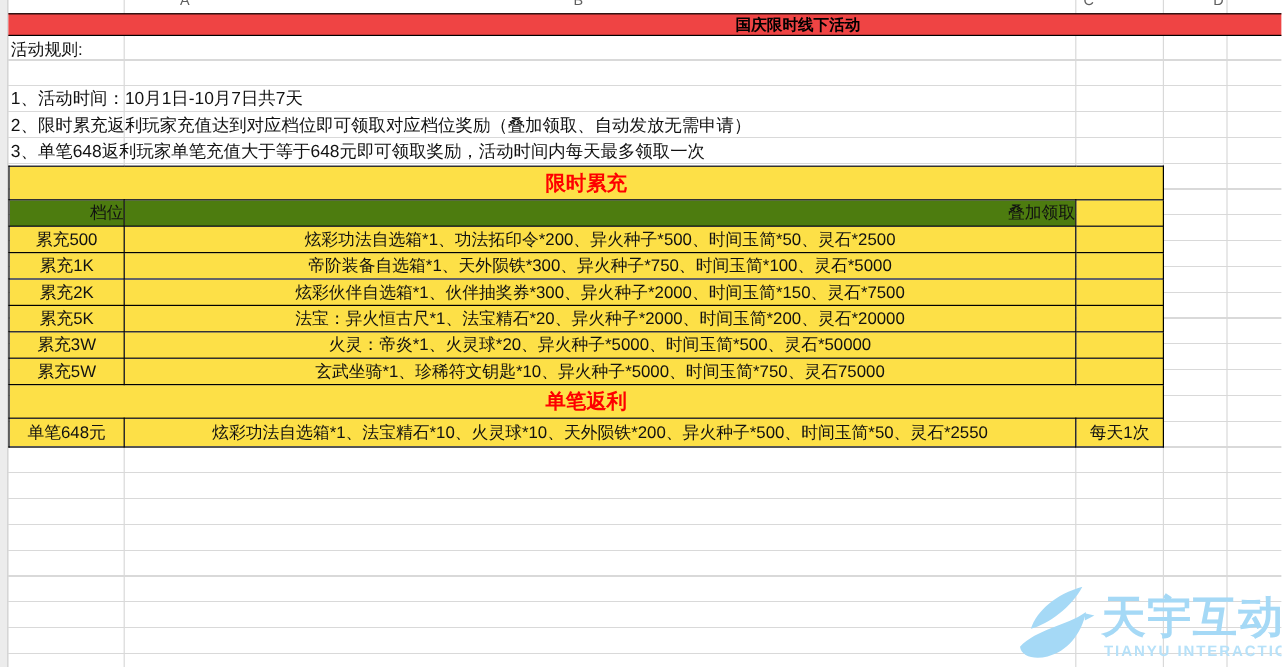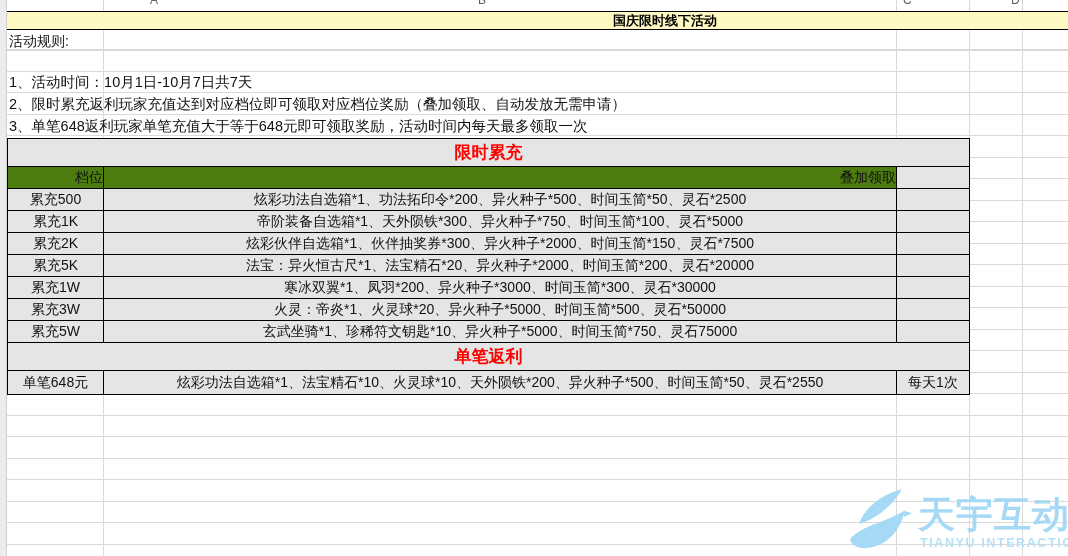--- a/index.html
+++ b/index.html
@@ -9,30 +9,30 @@
   
   .grid-bg { position:absolute; left:0; top:29px; width:1068px; height:527px;
     background:repeating-linear-gradient(to bottom, transparent 0px, transparent 20.5px, #d9d9d9 20.5px, #d9d9d9 21.5px);
   }
   .vline { position:absolute; top:0; bottom:0; width:1px; background:#d9d9d9; }
   .row-strip { position:absolute; left:0; top:0; width:7px; height:556px; background:#ececec; border-right:1px solid #cfcfcf; }
 
   .col-letter { position:absolute; top:-7px; color:#5f5f5f; font-size:12px; }
 
   .banner { position:absolute; left:7px; top:11px; width:1061px; height:19px;
-    background:#fef9c3; border-top:1px solid #000; border-bottom:1px solid #000;
+    background:#ef4444; border-top:1px solid #000; border-bottom:1px solid #000;
     font-size:13px; font-weight:bold; color:#000; text-align:center; line-height:17px; padding-left:255px; }
 
   .rules-label { position:absolute; left:9px; top:33px; font-size:14px; color:#111;text-align:right; }
   .rule-line { position:absolute; left:9px; font-size:14.5px; color:#111; white-space:nowrap;text-align:center; }
   .rule-1 { top:73px; } .rule-2 { top:95px; } .rule-3 { top:117px; }
 
   table.rebate { position:absolute; left:7px; top:138px; width:962px;
     border-collapse:collapse; table-layout:fixed; }
-  table.rebate td { border:1px solid #000; background:#e5e5e5; font-size:14px; color:#111;
+  table.rebate td { border:1px solid #000; background:#fde047; font-size:14px; color:#111;
     text-align:center; vertical-align:middle; height:21px; line-height:21px;
     overflow:hidden; white-space:nowrap; padding:0; }
   table.rebate td.section-title { height:27px; line-height:27px; color:#fe0000; font-weight:bold; font-size:17px; }
   table.rebate td.hdr { background:#4d7c0f;text-align:right; }
   table.rebate tr.last td { height:23px; line-height:23px; }
 
   .logo { position:absolute; left:846px; top:483px; width:222px; height:73px; }
   .logo-bird { position:absolute; left:0px; top:6px; }
   .logo-cn { position:absolute; left:72px; top:14px; font-size:37px; font-weight:bold;
     color:#a5d9f6; letter-spacing:1px; white-space:nowrap; line-height:36px; }
@@ -92,25 +92,20 @@
       <td>累充2K</td>
       <td>炫彩伙伴自选箱*1、伙伴抽奖券*300、异火种子*2000、时间玉简*150、灵石*7500</td>
       <td></td>
     </tr>
     <tr>
       <td>累充5K</td>
       <td>法宝：异火恒古尺*1、法宝精石*20、异火种子*2000、时间玉简*200、灵石*20000</td>
       <td></td>
     </tr>
     <tr>
-      <td>累充1W</td>
-      <td>寒冰双翼*1、凤羽*200、异火种子*3000、时间玉简*300、灵石*30000</td>
-      <td></td>
-    </tr>
-    <tr>
       <td>累充3W</td>
       <td>火灵：帝炎*1、火灵球*20、异火种子*5000、时间玉简*500、灵石*50000</td>
       <td></td>
     </tr>
     <tr>
       <td>累充5W</td>
       <td>玄武坐骑*1、珍稀符文钥匙*10、异火种子*5000、时间玉简*750、灵石75000</td>
       <td></td>
     </tr>
     <tr>

